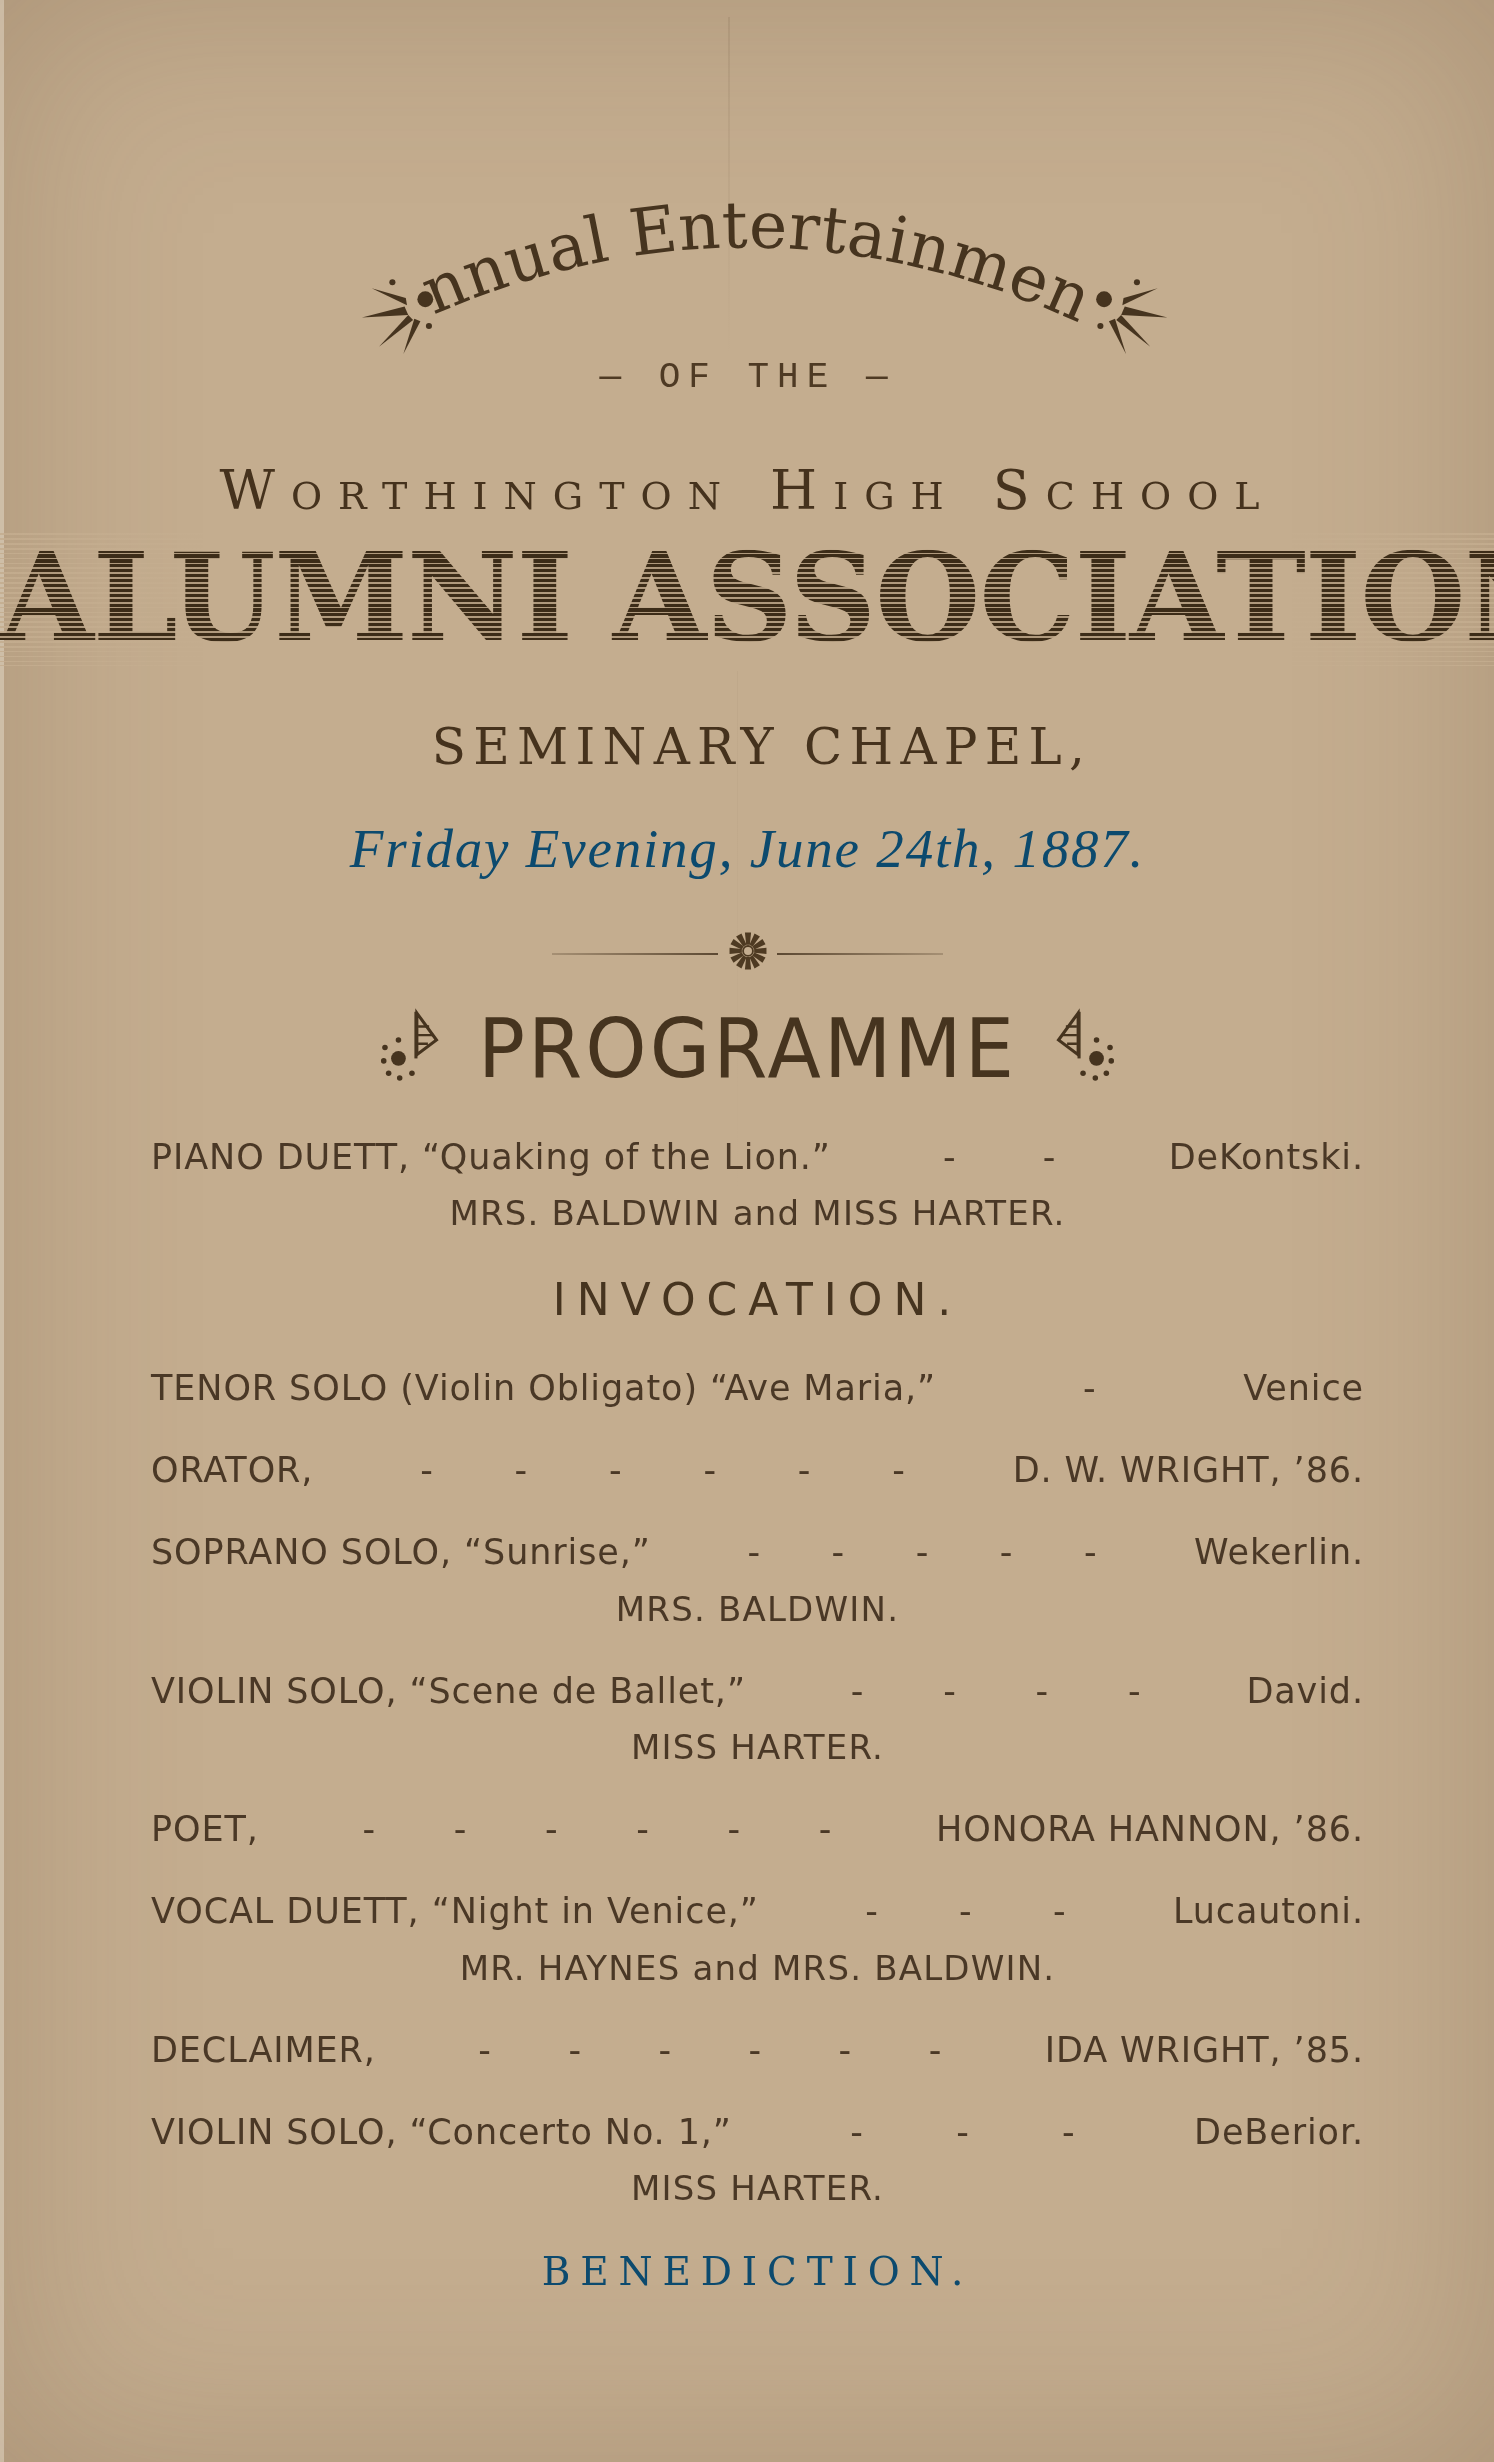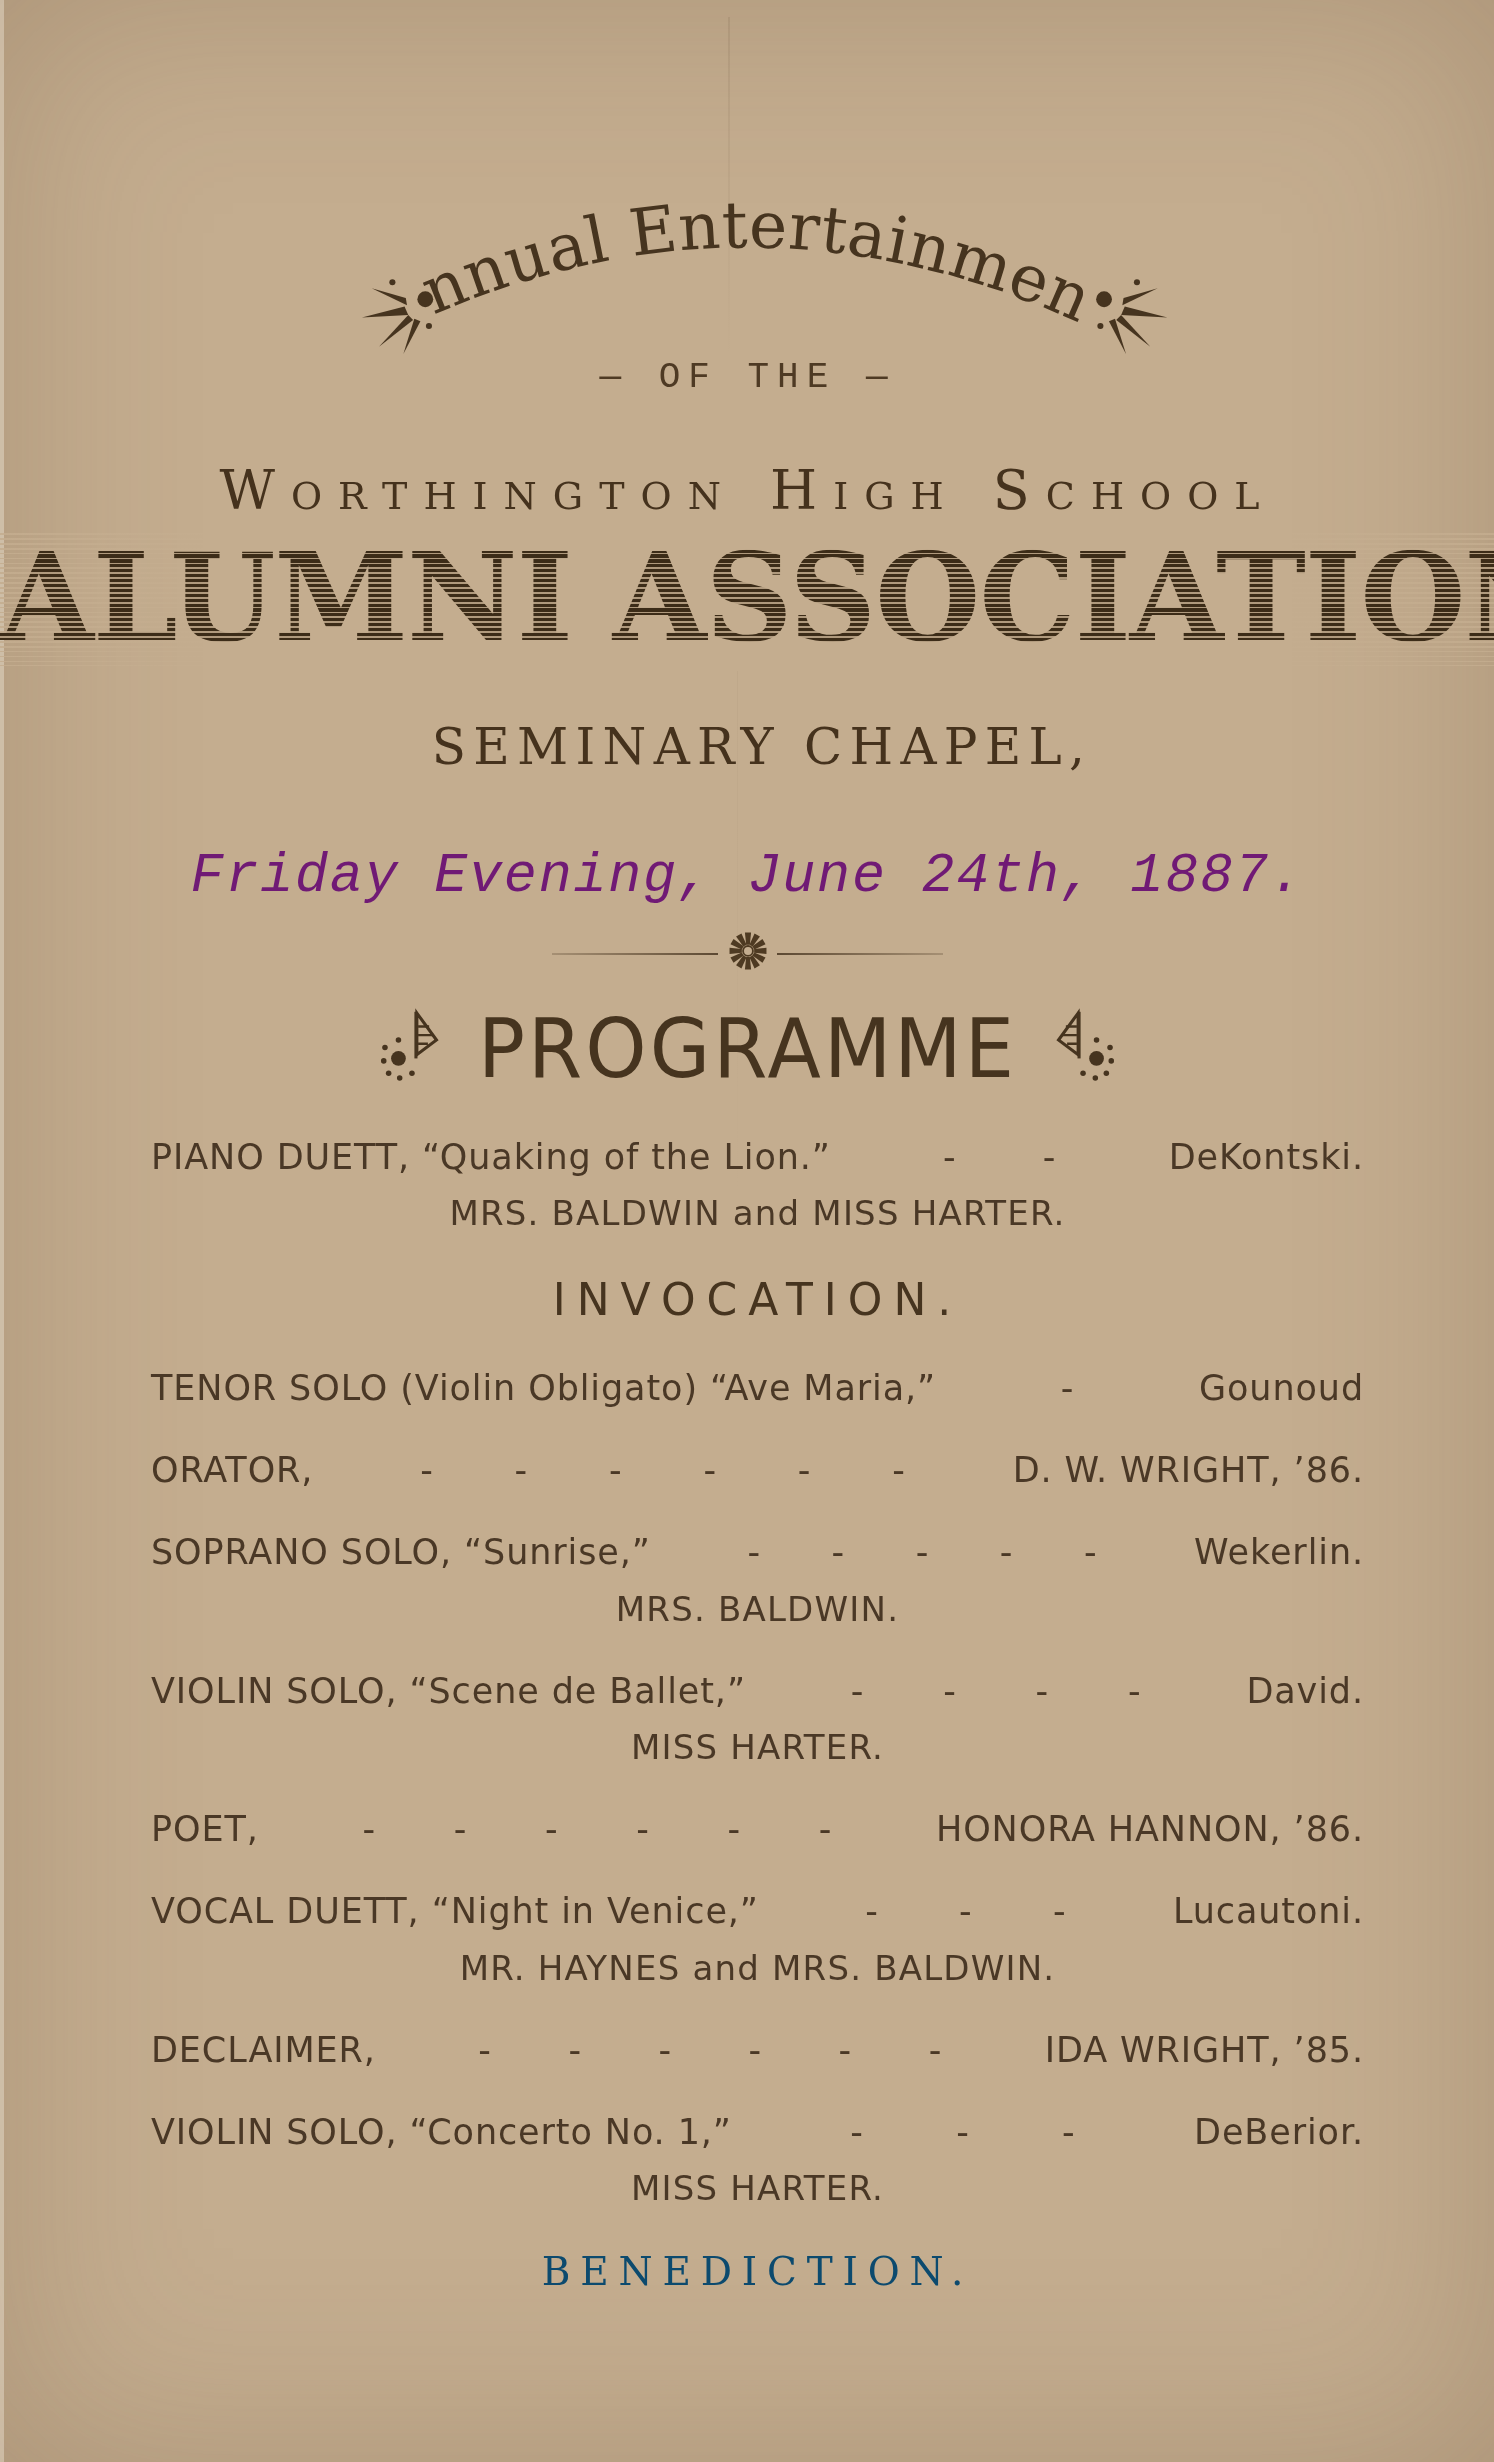--- a/index.html
+++ b/index.html
@@ -32,22 +32,22 @@
 
   
   .association{top:530px;font-family:"DejaVu Serif",serif;font-weight:bold;
     font-size:121px;line-height:1.12;letter-spacing:-1.2px;color:#3c2c18;white-space:nowrap;}
   .association .stripes{position:absolute;left:0;right:0;top:0;bottom:0;
     background:repeating-linear-gradient(180deg,transparent 0 3.1px,rgba(196,173,143,.85) 3.1px 4.9px);
     pointer-events:none;}
 
   .venue{top:718px;font-family:"DejaVu Serif",serif;font-size:50px;letter-spacing:7.3px;color:#45321d;padding-left:29px;}
 
-  .event-date{top:817px;font-family:Liberation Mono, monospace;font-style:italic;
-    font-size:55px;letter-spacing:1.8px;color:#701a75;margin-top:28px;}
+  .event-date{top:817px;font-family:Liberation Serif, serif;font-style:italic;
+    font-size:55px;letter-spacing:1.8px;color:#0c4a6e;}
 
   
   .divider{position:absolute;left:0;right:0;top:930px;display:flex;align-items:center;justify-content:center;}
   .divider .rule{width:166px;height:1.8px;background:linear-gradient(90deg,rgba(74,55,34,.25),rgba(74,55,34,.85));}
   .divider .rule.right{background:linear-gradient(90deg,rgba(74,55,34,.85),rgba(74,55,34,.25));}
   .divider svg{margin:0 8.5px;}
 
   
   .prog-head{position:absolute;left:0;right:0;top:1002px;display:flex;align-items:center;justify-content:center;gap:39px;}
   .prog-head .word{font-family:"DejaVu Sans",sans-serif;font-size:78px;letter-spacing:3.1px;
@@ -187,21 +187,21 @@
       </div>
       <div class="prog-group">
         <div class="center-row center-sans">INVOCATION.</div>
       </div>
       <div class="prog-group">
         <div class="item-row">
           <span class="item-title">TENOR SOLO (Violin Obligato) “Ave Maria,”</span>
           <span class="item-dashes">
             <span>-</span>
           </span>
-          <span class="item-credit">Gounoud</span>
+          <span class="item-credit">Venice</span>
         </div>
       </div>
       <div class="prog-group">
         <div class="item-row">
           <span class="item-title">ORATOR,</span>
           <span class="item-dashes">
             <span>-</span>
             <span>-</span>
             <span>-</span>
             <span>-</span>

